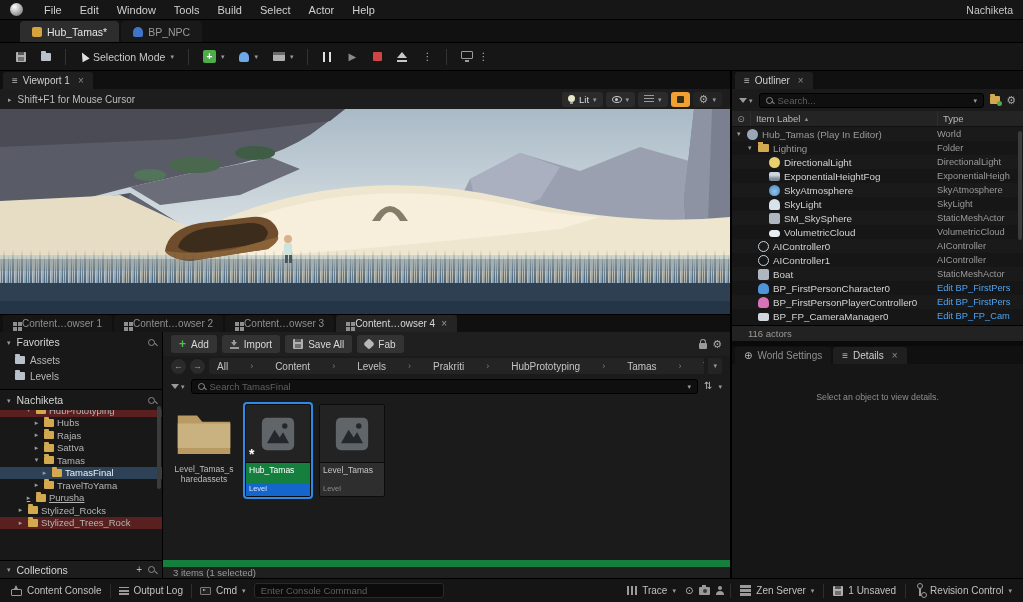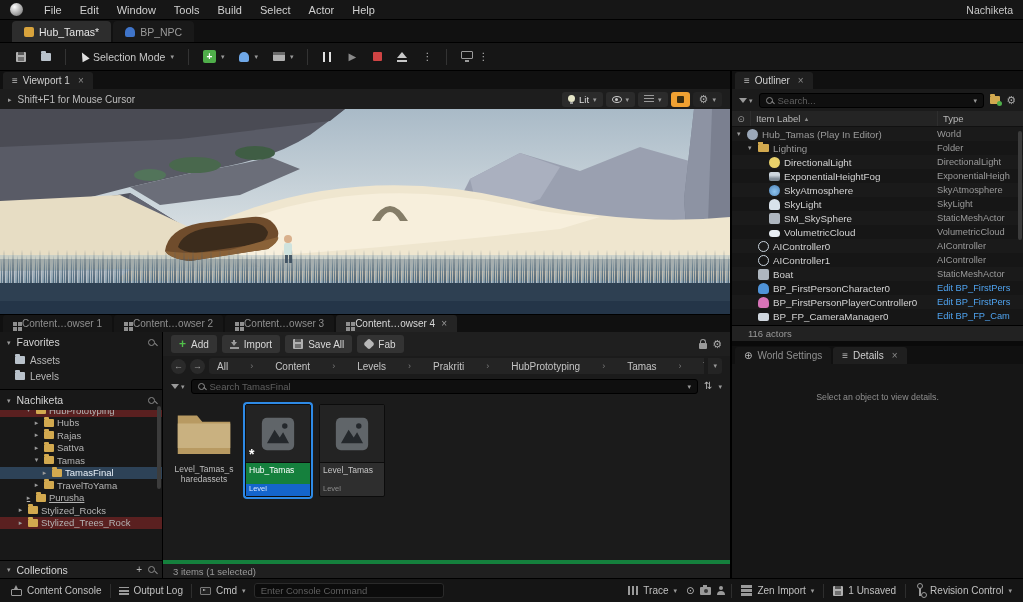--- a/index.html
+++ b/index.html
@@ -13,21 +13,21 @@
   .flexspacer{flex:1}
 
   
   .menubar{height:20px;background:#161616;display:flex;align-items:center;padding:0 10px;border-bottom:1px solid #000}
   .ue-logo{width:13px;height:13px;border-radius:50%;background:radial-gradient(circle at 35% 30%,#ffffff,#9a9a9a 65%,#5a5a5a);margin-right:12px;flex:none}
   .menu-items{display:flex}
   .menu-item{padding:0 9px;color:#d0d0d0;font-size:11px;cursor:default}
   .user{margin-left:auto;font-size:10.5px;color:#c8c8c8}
 
   
-  .tabrow{height:23px;background:#111;display:flex;align-items:flex-end;padding-left:12px;gap:2px;border-bottom:1px solid #000}
+  .tabrow{height:23px;background:#111;display:flex;align-items:flex-end;padding-left:20px;gap:2px;border-bottom:1px solid #000}
   .atab{height:21px;display:flex;align-items:center;gap:5px;padding:0 12px;font-size:10.5px;color:#9a9a9a;background:#191919;border-radius:4px 4px 0 0}
   .atab.active{background:#2d2d2d;color:#e6e6e6}
   .ticon{width:10px;height:10px;flex:none;border-radius:2px}
   .ticon.level{background:#d8a33c}
   .ticon.blueprint{background:#3f74c9;border-radius:50% 50% 2px 2px}
 
   
   .toolbar{height:28px;background:#161616;display:flex;align-items:center;gap:3px;padding:0 10px;border-bottom:1px solid #000}
   .tbtn{height:20px;display:flex;align-items:center;gap:5px;padding:0 6px;border-radius:3px;color:#c8c8c8;font-size:10.5px}
   .tibtn{height:20px;width:22px;display:flex;align-items:center;justify-content:center;border-radius:3px}
@@ -148,21 +148,21 @@
   .tile .thumb{height:58px;display:flex;align-items:center;justify-content:center;position:relative;flex:none}
   .tile.level{background:#2e2e2e;border:1px solid #0c0c0c}
   .tile.level .thumb{background:#232323;border-bottom:1px solid #0c0c0c}
   .tile.sel{box-shadow:0 0 0 2px #2e8ae6}
   .tname{font-size:8.5px;color:#c4c4c4;padding:2px 3px 1px;line-height:1.2;min-height:21px}
   .tile.folder .tname{text-align:center;word-break:break-all;color:#bdbdbd}
   .tbadge{font-size:7.5px;color:#8c8c8c;padding:0 3px 3px}
   .tile.sel .tname{background:#15803d;color:#fff}
   .tile.sel .tbadge{background:#1465cc;color:#d6e6ff}
   .dirty{position:absolute;left:3px;bottom:0;color:#fff;font-size:14px;font-weight:bold}
-  .cb-status{height:18px;border-top:4px solid #15803d;display:flex;align-items:center;padding:0 10px;font-size:9.5px;color:#9a9a9a;background:#1f1f1f;flex:none}
+  .cb-status{height:18px;border-top:7px solid #15803d;display:flex;align-items:center;padding:0 10px;font-size:9.5px;color:#9a9a9a;background:#1f1f1f;flex:none}
 
   
   .outliner{height:254px;display:flex;flex-direction:column;background:#161616}
   .ol-toolbar{height:22px;display:flex;align-items:center;gap:6px;padding:0 7px;background:#1b1b1b;flex:none}
   .ol-header{height:16px;display:flex;align-items:center;background:#242424;font-size:9.5px;color:#b8b8b8;border-bottom:1px solid #111;flex:none}
   .ol-header .eyecell{width:18px;text-align:center;font-size:9px;color:#9a9a9a;flex:none}
   .hcell{display:flex;align-items:center;gap:3px;border-left:1px solid #2e2e2e;padding-left:5px;height:100%}
   .hcell.grow{flex:1}
   .hcell.type{width:86px;flex:none}
   .ol-rows{flex:1;overflow:hidden;position:relative}
@@ -731,21 +731,21 @@
         <span class="ci-trace"></span>
         <span>Trace</span>
         <span class="glyph small">▾</span>
       </div>
       <span class="glyph">⊙</span>
       <span class="ci-cam"></span>
       <span class="ci-person"></span>
       <div class="sb-sep"></div>
       <div class="sb-item">
         <span class="ci-stack"></span>
-        <span>Zen Import</span>
+        <span>Zen Server</span>
         <span class="glyph small">▾</span>
       </div>
       <div class="sb-sep"></div>
       <div class="sb-item">
         <span class="ci-disk"></span>
         <span>1 Unsaved</span>
       </div>
       <div class="sb-sep"></div>
       <div class="sb-item">
         <span class="ci-branch"></span>

